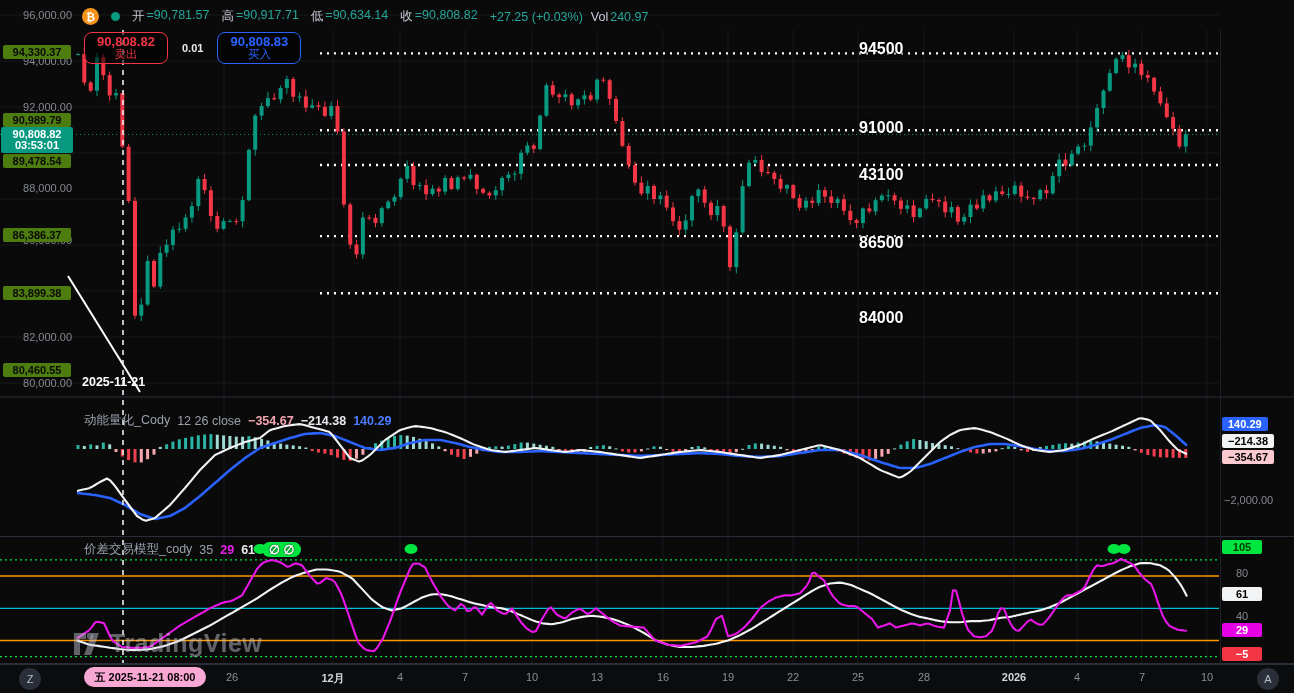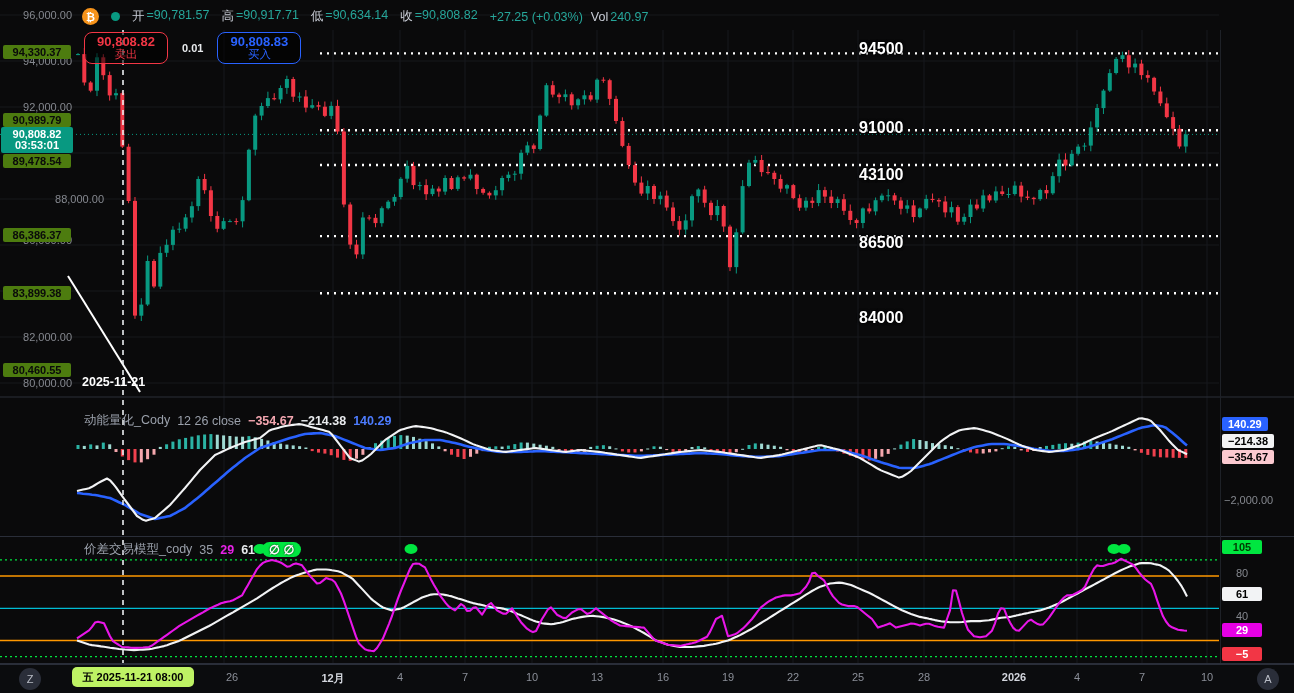--- a/index.html
+++ b/index.html
@@ -47,22 +47,22 @@
   #date-anno{position:absolute;color:#fff;font-size:12.5px;font-weight:bold;z-index:4;}
   
   #wm{position:absolute;left:74px;top:629px;display:flex;align-items:center;gap:6px;z-index:2;opacity:.85;}
   #wm-mark{width:30px;height:26px;}
   #wm-text{font-size:25px;font-weight:bold;color:rgba(197,202,212,.55);letter-spacing:.5px;}
   
   #toolbar{position:absolute;left:0;top:664px;width:1294px;height:29px;background:#0b0c0e;
     border-top:1px solid #2a2e39;z-index:7;}
   .circbtn{position:absolute;top:3px;width:22px;height:22px;border-radius:50%;background:#2a2e39;
     color:#b9bdc6;font-size:11px;display:flex;align-items:center;justify-content:center;cursor:pointer;}
-  #datebox{position:absolute;left:72px;top:2px;width:122px;height:20px;background:#bef264;color:#000;
-    font-size:11px;font-weight:bold;display:flex;align-items:center;justify-content:center;border-radius:5px;}
+  #datebox{position:absolute;left:84px;top:2px;width:122px;height:20px;background:#f9a8d4;color:#000;
+    font-size:11px;font-weight:bold;display:flex;align-items:center;justify-content:center;border-radius:10px;}
   .ttick{position:absolute;top:6px;transform:translateX(-50%);color:#8b8f98;font-size:11px;}
   .ttick.bold{color:#d3d6dd;font-weight:bold;}
 </style>
 </head>
 <body>
 
 <div id="app">
   <svg id="chart-svg" width="1294" height="693">
       <defs>
         <clipPath id="clip-main">
@@ -729,20 +729,30 @@
   <div class="phdr" style="top:541px">
     <span class="ptitle">价差交易模型_cody</span>
     <span class="pparam">35</span>
     <span style="color:#e622e6;font-weight:bold">29</span>
     <span style="color:#e8eaed;font-weight:bold">61</span>
     <span class="pill">∅ ∅</span>
   </div>
 
   <div class="rtick" id="p2tick" style="top: 494px;">−2,000.00</div>
 
+  <div id="wm">
+    <svg id="wm-mark" viewBox="0 0 30 26">
+      <g fill="rgba(197,202,212,0.55)">
+        <path d="M0 2 h12 v6 h-6 v16 h-6 z"></path>
+        <circle cx="16" cy="5" r="3.2"></circle>
+        <path d="M17 24 h-7 l8 -22 h7 z"></path>
+      </g>
+    </svg>
+    <span id="wm-text">TradingView</span>
+  </div>
 
   <div id="toolbar">
     <div class="circbtn" style="left:19px">Z</div>
     <div id="datebox">五 2025-11-21  08:00</div>
     <div class="circbtn" style="left:1257px">A</div>
   <div class="ttick" style="left: 232px;">26</div>
       <div class="ttick bold" style="left: 333px;">12月</div>
       <div class="ttick" style="left: 400px;">4</div>
       <div class="ttick" style="left: 465px;">7</div>
       <div class="ttick" style="left: 532px;">10</div>
@@ -753,21 +763,21 @@
       <div class="ttick" style="left: 858px;">25</div>
       <div class="ttick" style="left: 924px;">28</div>
       <div class="ttick bold" style="left: 1014px;">2026</div>
       <div class="ttick" style="left: 1077px;">4</div>
       <div class="ttick" style="left: 1142px;">7</div>
       <div class="ttick" style="left: 1207px;">10</div>
     </div>
 <div class="graytick" style="top: 9px;">96,000.00</div>
     <div class="graytick" style="top: 55px;">94,000.00</div>
     <div class="graytick" style="top: 101px;">92,000.00</div>
-    <div class="graytick" style="top: 193px; padding-left: 32px;">88,000.00</div>
+    <div class="graytick" style="top: 182px;">88,000.00</div>
     <div class="graytick" style="top: 234px;">86,000.00</div>
     <div class="graytick" style="top: 331px;">82,000.00</div>
     <div class="graytick" style="top: 377px;">80,000.00</div>
     <div class="wlabel" style="top: 45px;">94,330.37</div>
     <div class="wlabel" style="top: 113px;">90,989.79</div>
     <div class="wlabel" style="top: 154px;">89,478.54</div>
     <div class="wlabel" style="top: 228px;">86,386.37</div>
     <div class="wlabel" style="top: 286px;">83,899.38</div>
     <div class="wlabel" style="top: 363px;">80,460.55</div>
     <div class="lvltxt" style="left: 859px; top: 40px;">94500</div>

